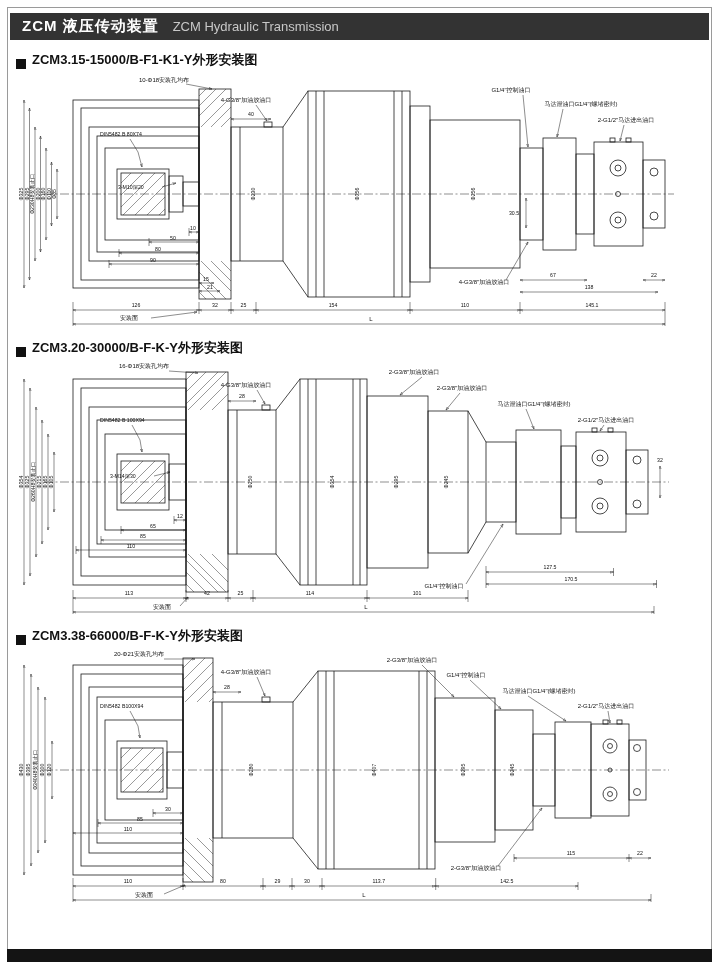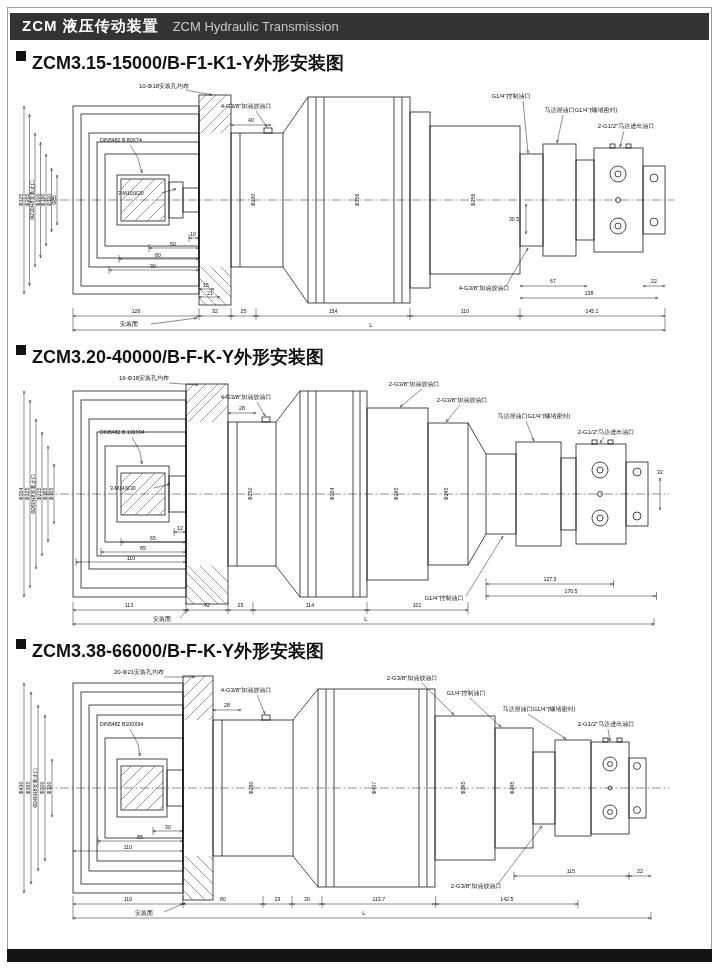--- a/index.html
+++ b/index.html
@@ -4,21 +4,21 @@
 <style>
 *{box-sizing:border-box;margin:0;padding:0}
 html,body{width:719px;height:971px}
 body{background:#fff;position:relative;font-family:"Liberation Sans","DejaVu Sans",sans-serif;overflow:hidden}
 .frame{position:absolute;left:7px;right:7px;top:7px;bottom:9px;border:1px solid #9a9a9a;pointer-events:none}
 .footer-bar{position:absolute;left:7px;right:7px;bottom:9px;height:13px;background:#141414}
 .header-bar{margin:13px 10px 0;height:27px;background:#333;display:flex;align-items:center;padding:0 12px;gap:14px}
 .title-zh{color:#fff;font-weight:bold;font-size:15px;letter-spacing:1px;white-space:nowrap}
 .title-en{color:#c8c8c8;font-size:13px;white-space:nowrap}
 .sec{margin:11px 14px 0}
-.sec-title{display:flex;align-items:flex-start;gap:6px;font-size:18px;font-weight:bold;color:#111;margin:0 0 3px 2px}
+.sec-title{display:flex;align-items:flex-end;gap:6px;font-size:13px;font-weight:bold;color:#111;margin:0 0 3px 2px}
 .bullet{width:10px;height:10px;background:#111;display:inline-block;flex:none}
 .dwg{display:block;width:690px;height:auto}
 .dwg line,.dwg rect,.dwg path,.dwg polyline,.dwg circle{stroke:#1c1c1c;fill:none;stroke-width:.8}
 .dwg .d{stroke-width:.5}
 .dwg .h{stroke-width:.45}
 .dwg .c{stroke-width:.5;stroke-dasharray:9 2.5 2 2.5}
 .dwg text{fill:#111;stroke:none;font-size:6px;text-anchor:middle;font-family:"Liberation Sans","DejaVu Sans",sans-serif}
 .dwg .s{text-anchor:start}
 .dwg .t5{font-size:5.2px}
 </style>
@@ -168,21 +168,21 @@
       <text class="t5" x="192" y="208.5">15</text>
       <line class="d" x1="185" y1="219" x2="206" y2="219" marker-start="url(#a1)" marker-end="url(#a1)"></line>
       <text class="t5" x="196" y="216.5">21</text>
     </g>
   </svg>
 </div>
 
 <div class="sec">
   <div class="sec-title">
     <span class="bullet"></span>
-    <span>ZCM3.20-40000/B-F-K-Y外形安装图</span>
+    <span>ZCM3.20-30000/B-F-K-Y外形安装图</span>
   </div>
   <svg class="dwg" viewBox="0 0 690 256" xmlns="http://www.w3.org/2000/svg">
     <defs>
         <marker id="a2" markerWidth="7" markerHeight="6" refX="6.5" refY="3" orient="auto-start-reverse">
           <path d="M0,0.6 L6.5,3 L0,5.4 Z" fill="#111" stroke="none"></path>
         </marker>
       </defs>
     <line class="c" x1="30" y1="122" x2="655" y2="122"></line>
     <g>
       <line class="d" x1="10" y1="19" x2="10" y2="225" marker-start="url(#a2)" marker-end="url(#a2)"></line>

